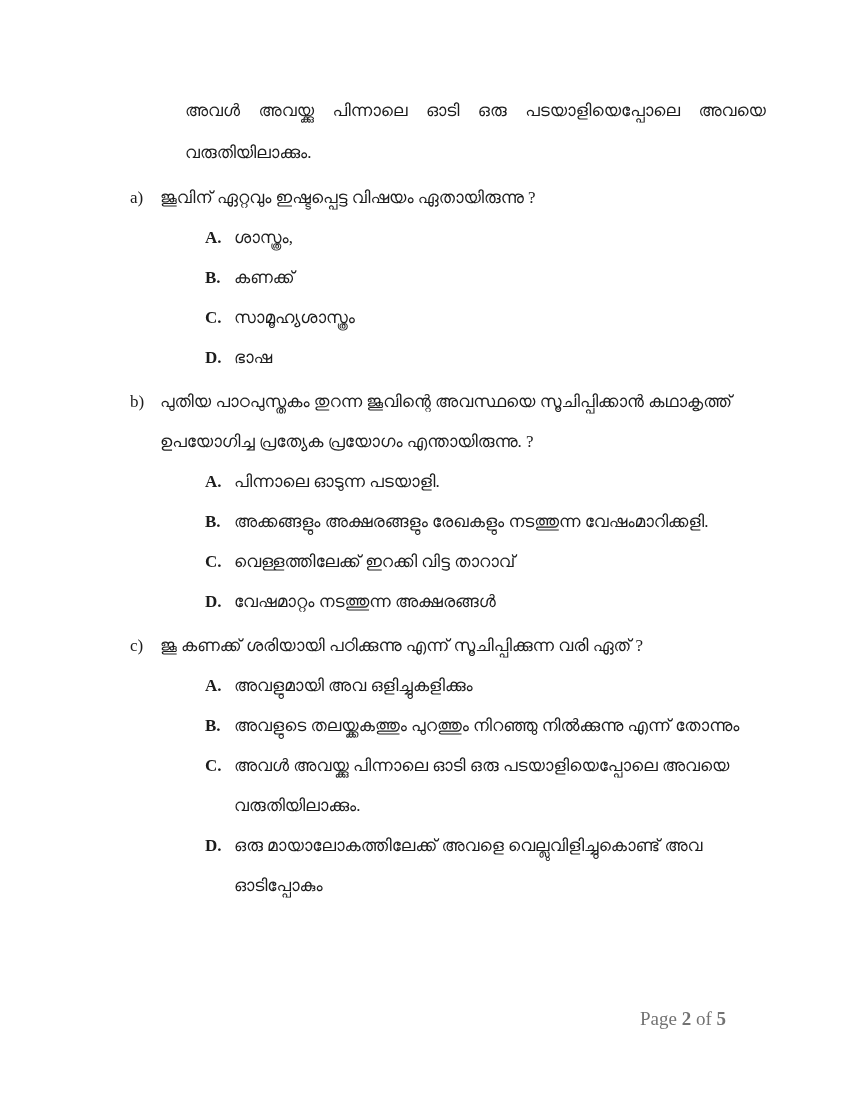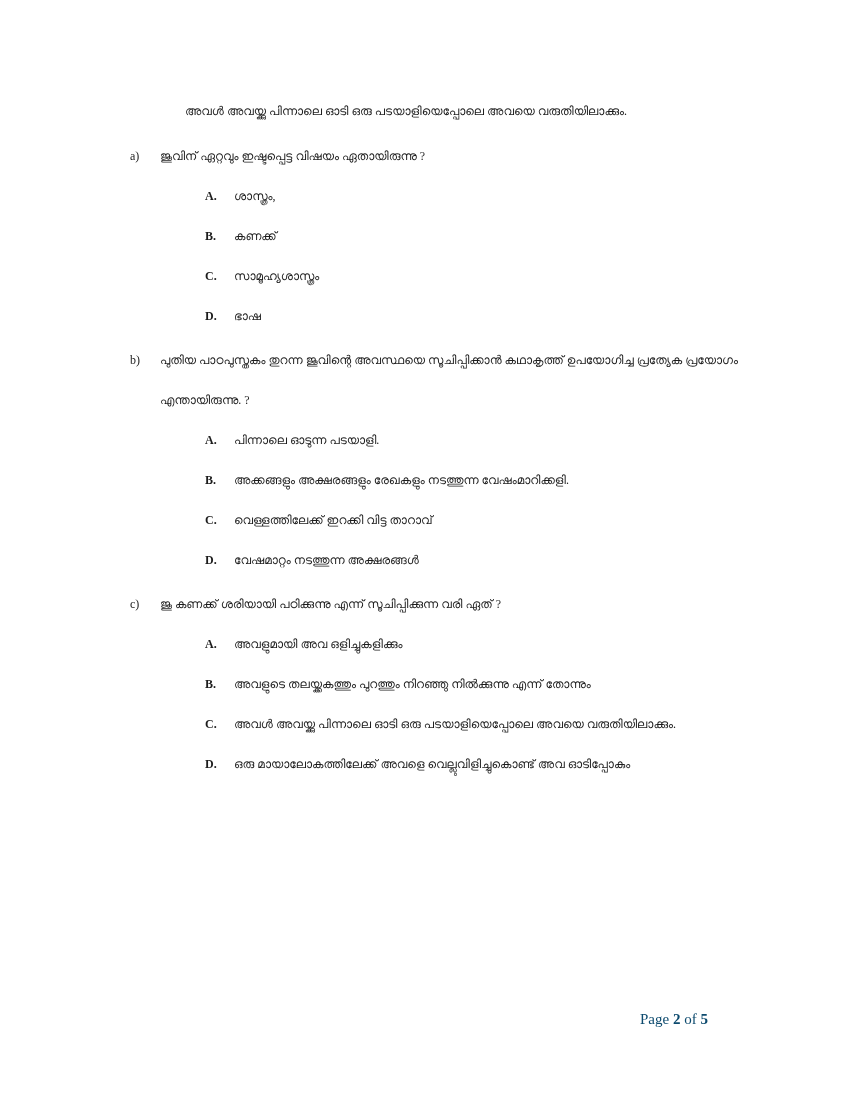--- a/index.html
+++ b/index.html
@@ -10,21 +10,21 @@
     position: relative;
     font-family: "Liberation Serif", "DejaVu Serif", serif;
     color: #1c1c1c;
     overflow: hidden;
   }
   .content {
     position: absolute;
     left: 130px;
     top: 90px;
     width: 636px;
-    font-size: 12px;
+    font-size: 17px;
     line-height: 40px;
   }
   .intro {
     margin-left: 55px;
     text-align: justify;
     line-height: 42px;
   }
   .author {
     text-align: right;
     padding-right: 100px;
@@ -42,23 +42,23 @@
   }
   .olabel {
     flex: 0 0 29px;
     font-weight: bold;
   }
   .otext { flex: 1; }
   .footer {
     position: absolute;
     left: 640px;
     top: 1010px;
-    font-size: 15px;
+    font-size: 19px;
     line-height: 18px;
-    color: #0c4a6e;
+    color: #737373;
   }
   .footer b { font-weight: bold; }
 </style>
 </head>
 <body>
 
 <div class="content">
 
   <p class="intro">അവൾ അവയ്ക്കു പിന്നാലെ ഓടി ഒരു പടയാളിയെപ്പോലെ അവയെ വരുതിയിലാക്കും.</p>
 

